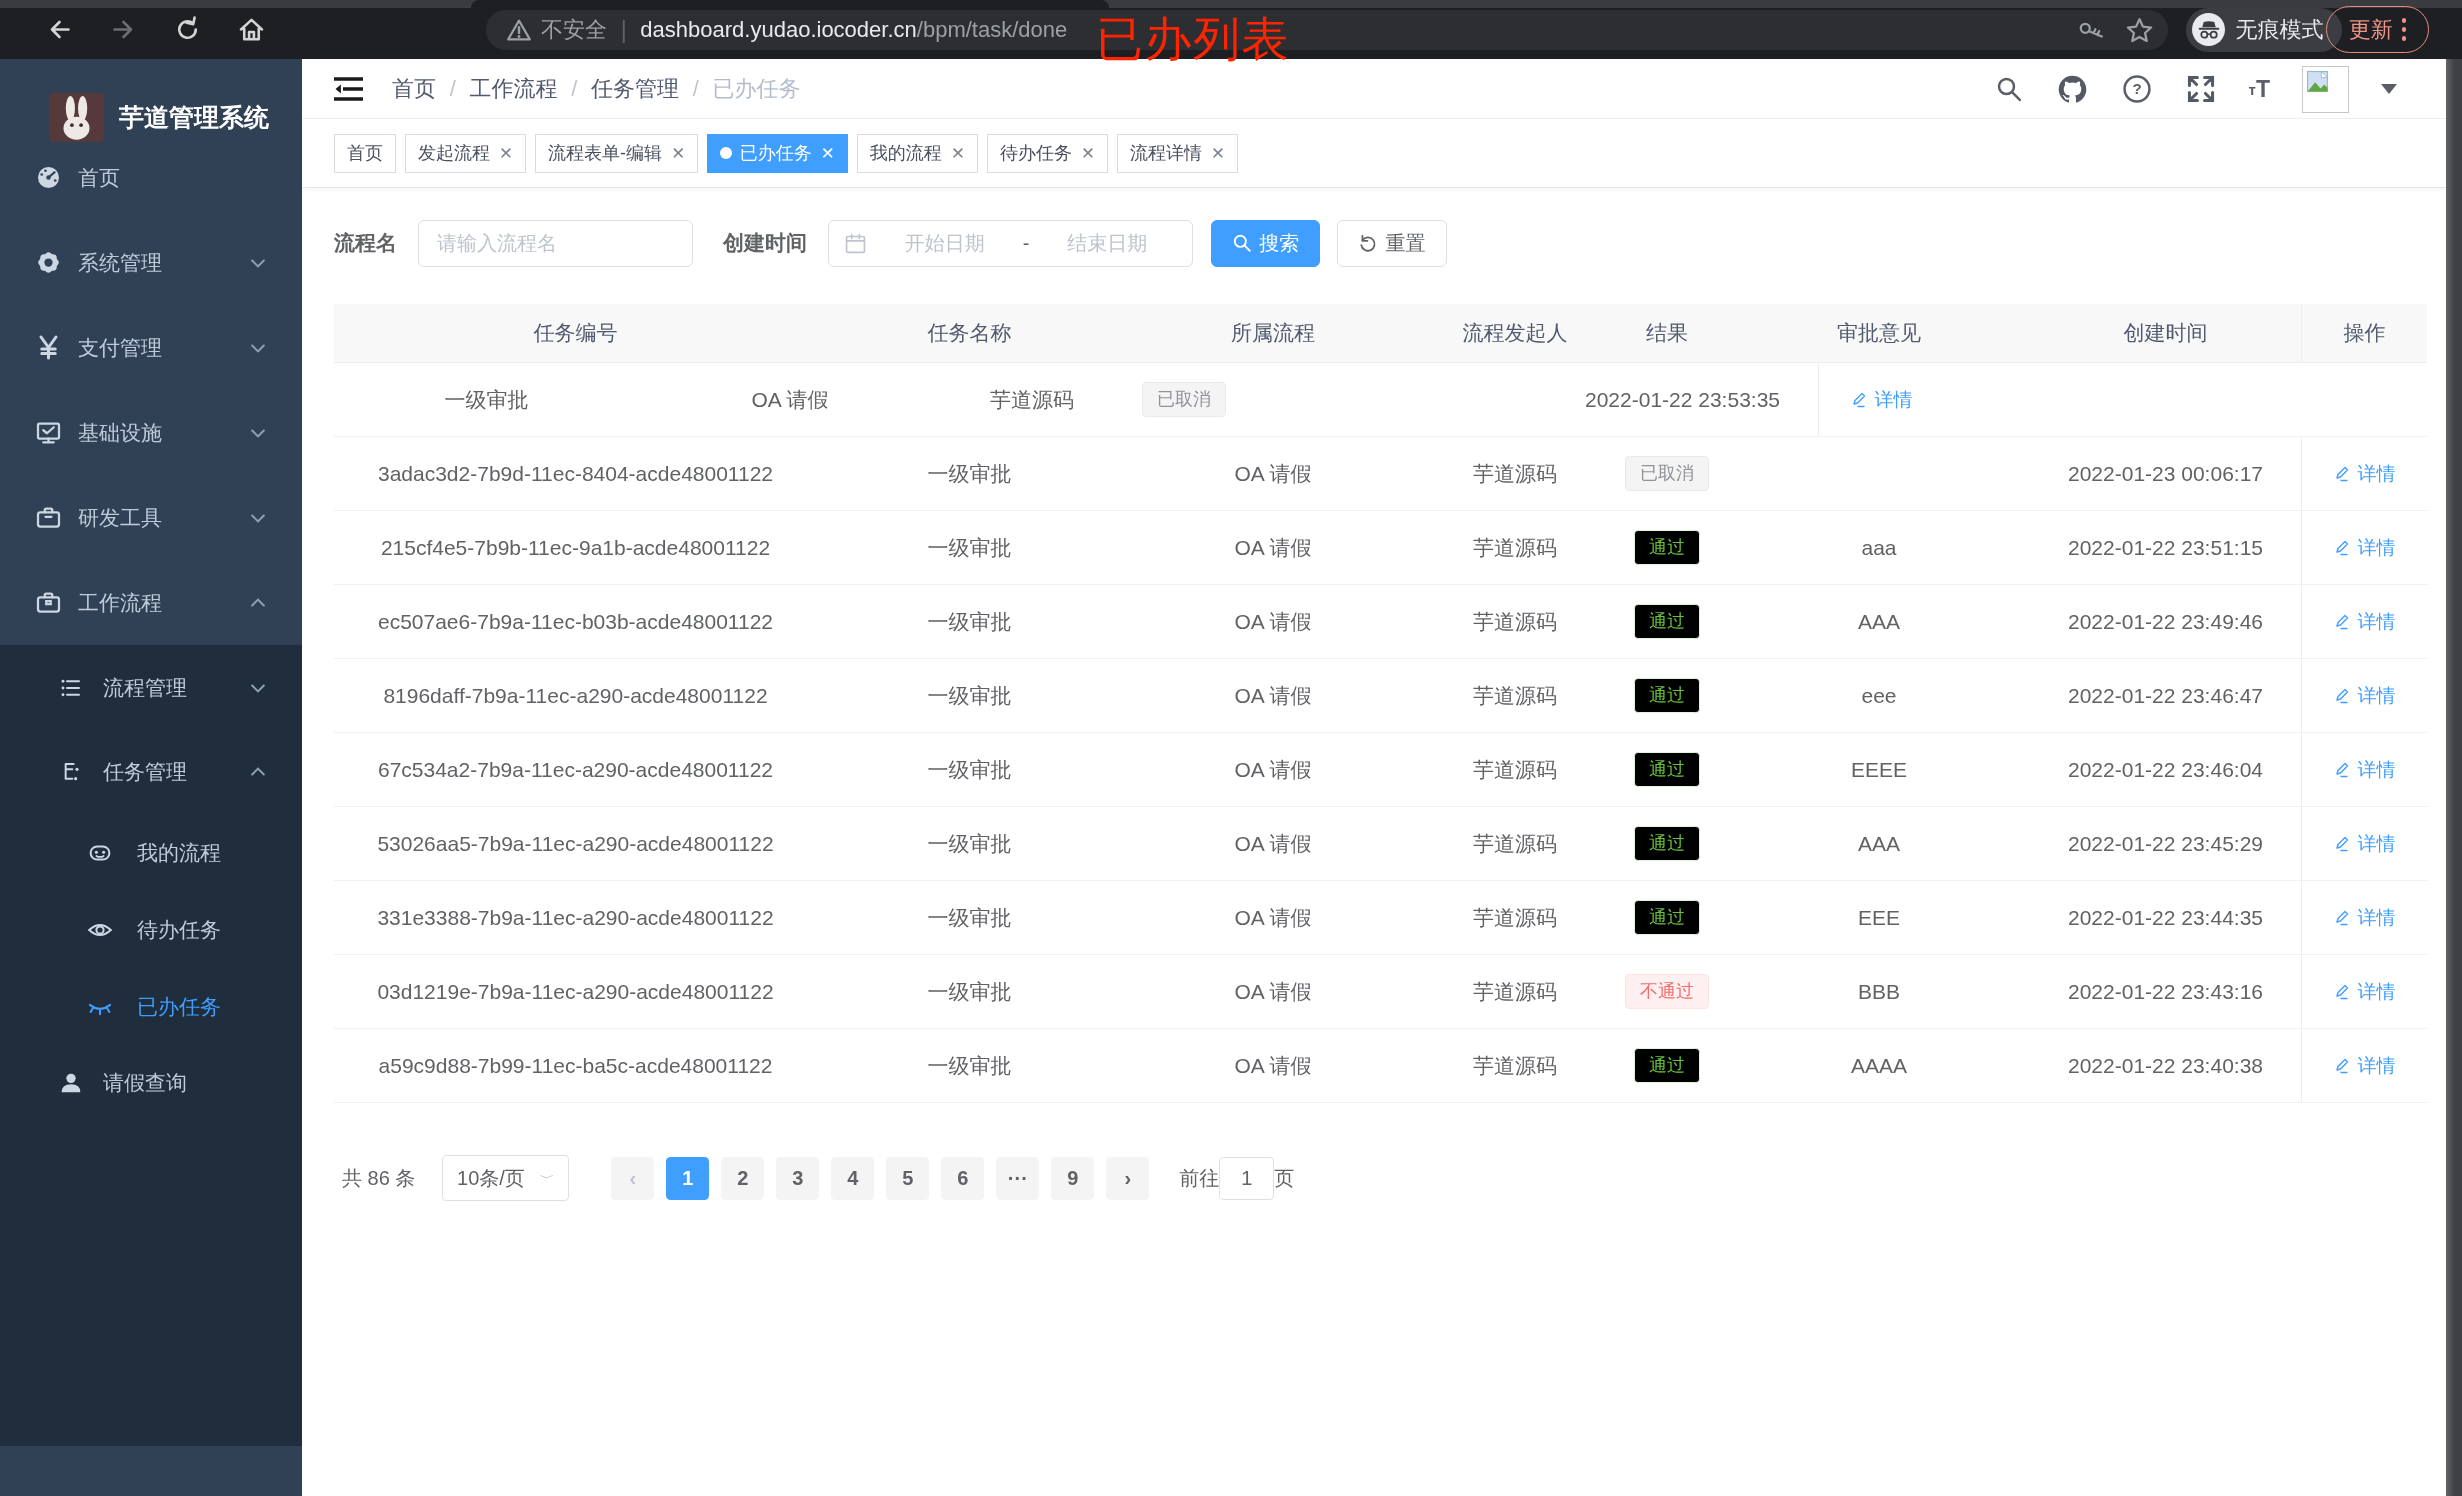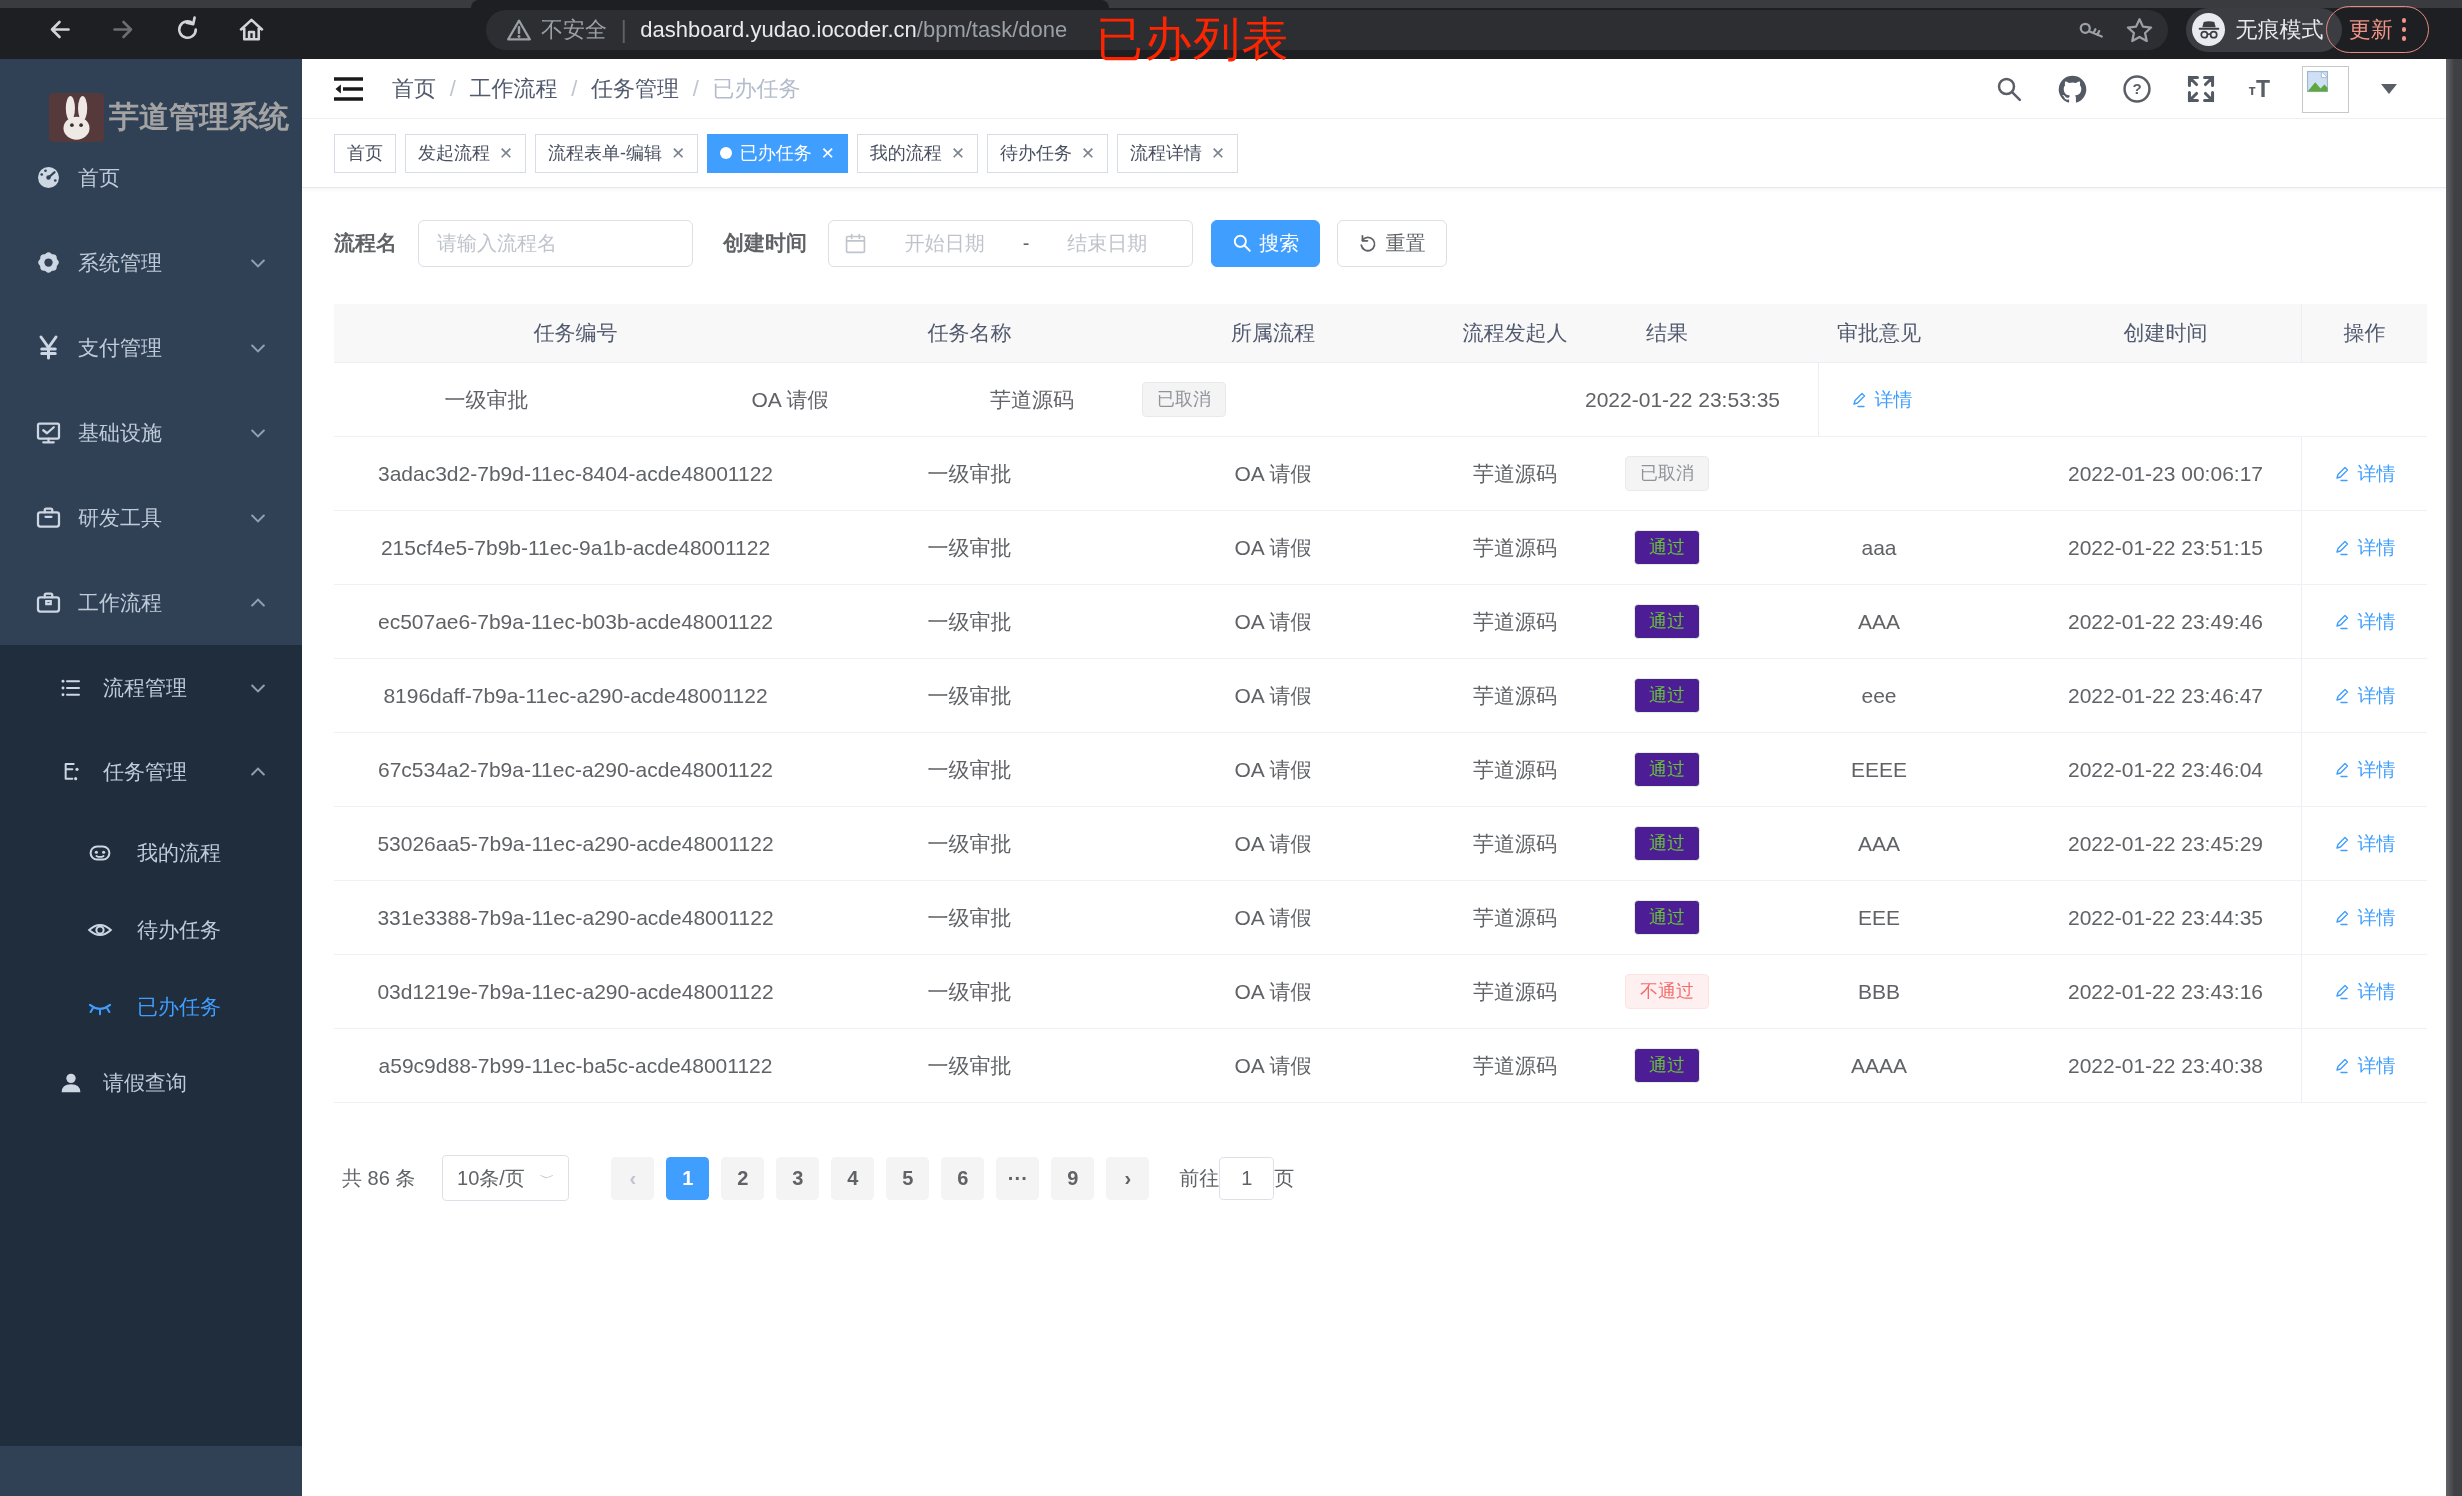--- a/index.html
+++ b/index.html
@@ -25,21 +25,21 @@
   .vdots i { width:4.6px; height:4.6px; border-radius:50%; background:#ef9486; }
 
   
   .annotation { position:absolute; left:1096px; top:7.6px; font-size:47px; font-weight:500; color:#ff2400; z-index:50; letter-spacing:1.5px; }
 
   
   .sidebar { position:absolute; top:59px; left:0; width:302px; height:1437px; background:#304156; }
   .subblock { position:absolute; top:586px; left:0; width:302px; height:801px; background:#1f2d3d; }
   .logo-row { position:absolute; top:16.7px; left:0; width:302px; height:84px; display:flex; align-items:center; }
   .logo-img { position:absolute; left:49px; width:55px; height:49px; border-radius:4.6px; background:#5a3a3c; overflow:hidden; }
-  .logo-title { position:absolute; left:109px; font-size:30px; font-weight:bold; color:#a3a3a3; }
+  .logo-title { position:absolute; left:119px; font-size:25px; font-weight:bold; color:#ffffff; }
   .mi { position:absolute; left:0; width:302px; height:85px; display:flex; align-items:center; color:#bfcbd9; font-size:21px; }
   .mi .ic { position:absolute; display:flex; align-items:center; justify-content:center; width:30px; height:30px; }
   .mi .lbl { position:absolute; }
   .mi .chev { position:absolute; left:248px; display:flex; }
   .lv1 .ic { left:33px; } .lv1 .lbl { left:78px; }
   .lv2 .ic { left:56px; } .lv2 .lbl { left:103px; }
   .lv3 .ic { left:85px; } .lv3 .lbl { left:137px; }
   .mi.active { color:#409eff; }
 
   
@@ -79,21 +79,21 @@
   .btn-plain { width:110px; background:#fff; color:#606266; border:1.5px solid #dcdfe6; margin-left:16.7px; }
 
   
   .table { position:absolute; top:245px; left:32px; width:2093px; font-size:21px; color:#606266; }
   .trow { display:flex; width:2093px; border-bottom:1.5px solid #eef1f6; align-items:center; height:74px; }
   .thead { height:59px; background:#f8f8f9; color:#515a6e; font-weight:500; border-bottom:1.5px solid #ebeef5; }
   .td { display:flex; align-items:center; justify-content:center; text-align:center; height:100%; }
   .c1{width:483px;} .c2{width:305px;} .c3{width:302px;} .c4{width:182px;text-align:right;} .c5{width:122px;} .c6{width:302px;} .c7{width:271px;} .c8{width:126px; border-left:1.5px solid #ebeef5;}
   .badge { font-size:18px; padding:6px 13.7px; border-radius:4.6px; border:1.5px solid; line-height:1.2; }
   .b-cancel { background:#f4f4f5; border-color:#e9e9eb; color:#909399; }
-  .b-pass { background:#4c1d95; border-color:#e1f3d8; color:#67c23a; }
+  .b-pass { background:#000000; border-color:#e1f3d8; color:#67c23a; }
   .b-fail { background:#fef0f0; border-color:#fde2e2; color:#f56c6c; }
   .detail-link { display:flex; align-items:center; gap:6px; color:#409eff; font-size:19px; cursor:pointer; }
 
   
   .pager { position:absolute; top:1096px; left:40px; width:2093px; height:46px; display:flex; align-items:center; justify-content:flex-start; font-size:20px; color:#606266; }
   .pager .total { margin-right:27px; }
   .psize { width:127px; height:46px; border:1.5px solid #dcdfe6; border-radius:4.6px; display:flex; align-items:center; padding:0 13.7px; justify-content:space-between; color:#606266; margin-right:36px; }
   .psize .chev { color:#b4b8bf; font-size:15px; transform:scaleY(.8); }
   .pbtn { min-width:43px; height:43px; background:#f4f4f5; border-radius:4.6px; display:flex; align-items:center; justify-content:center; margin:0 6px; color:#606266; font-weight:bold; }
   .pbtn.on { background:#409eff; color:#fff; }

